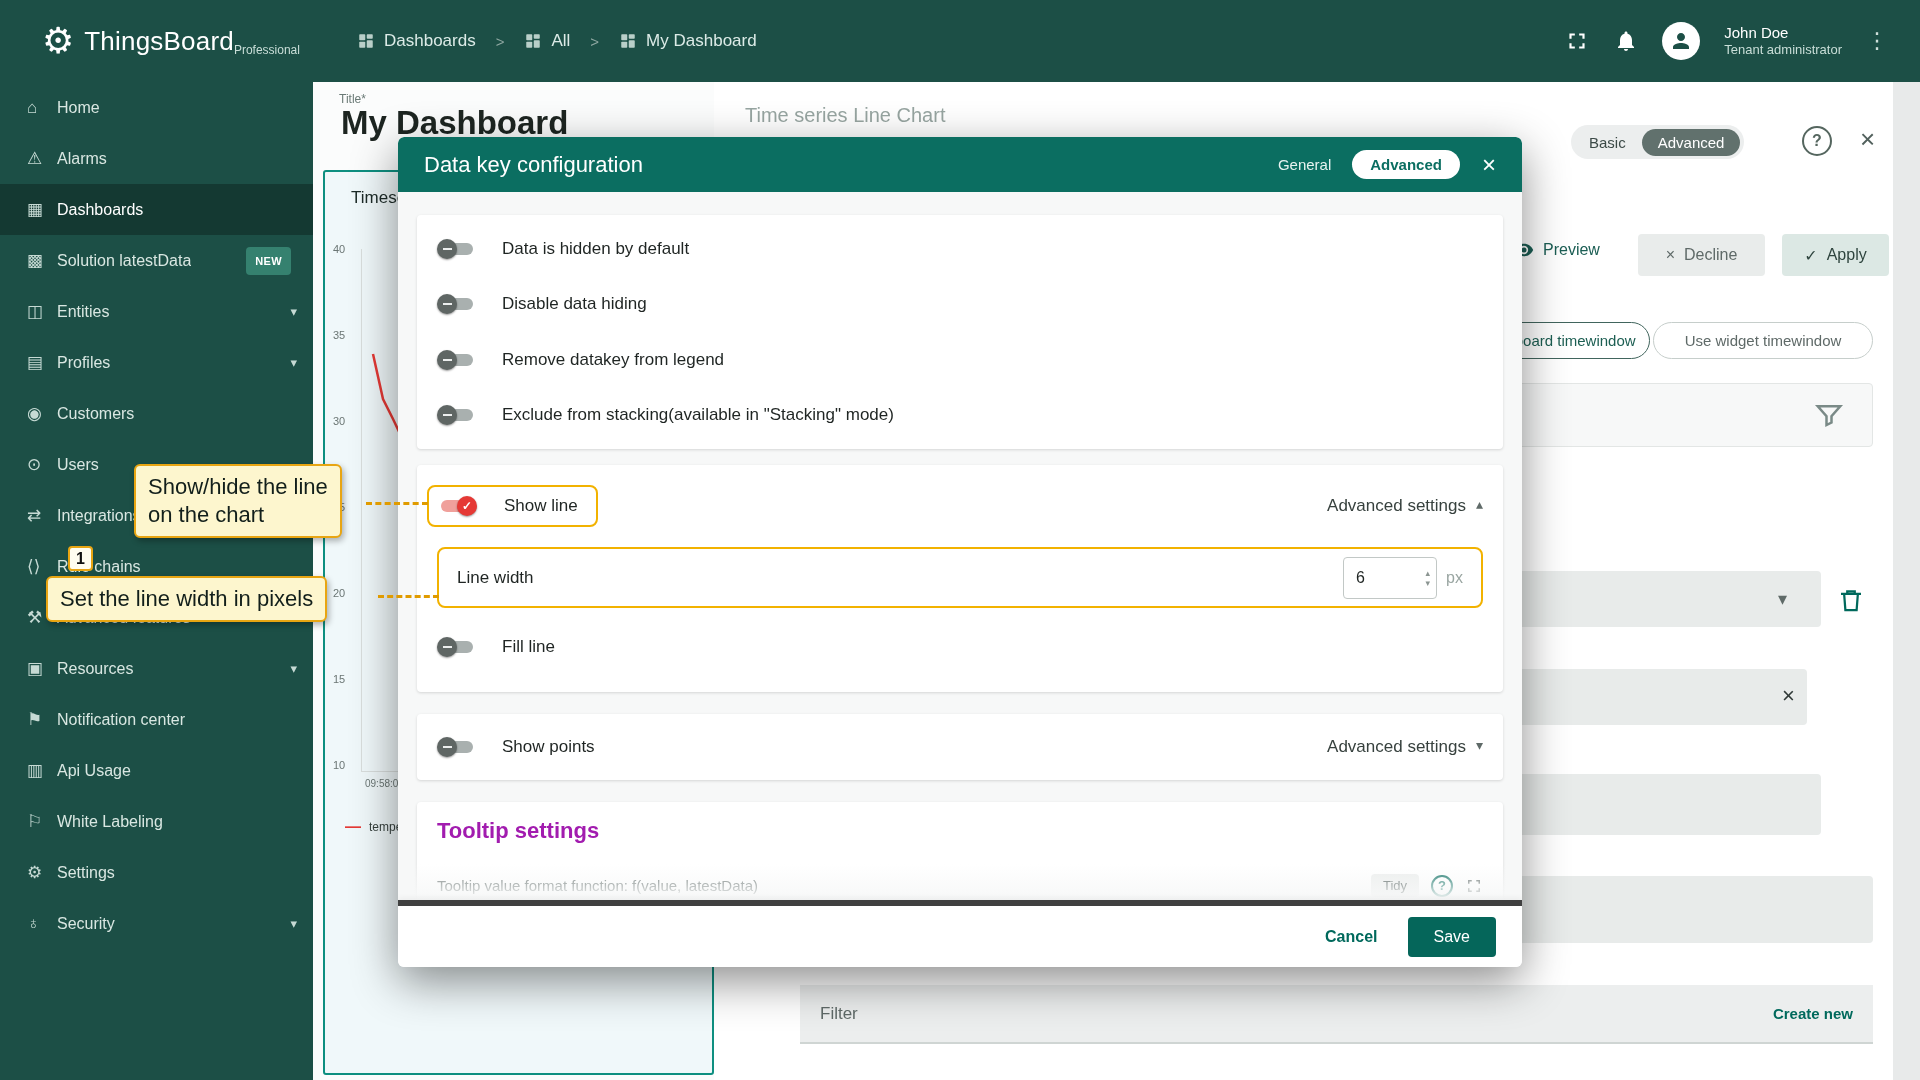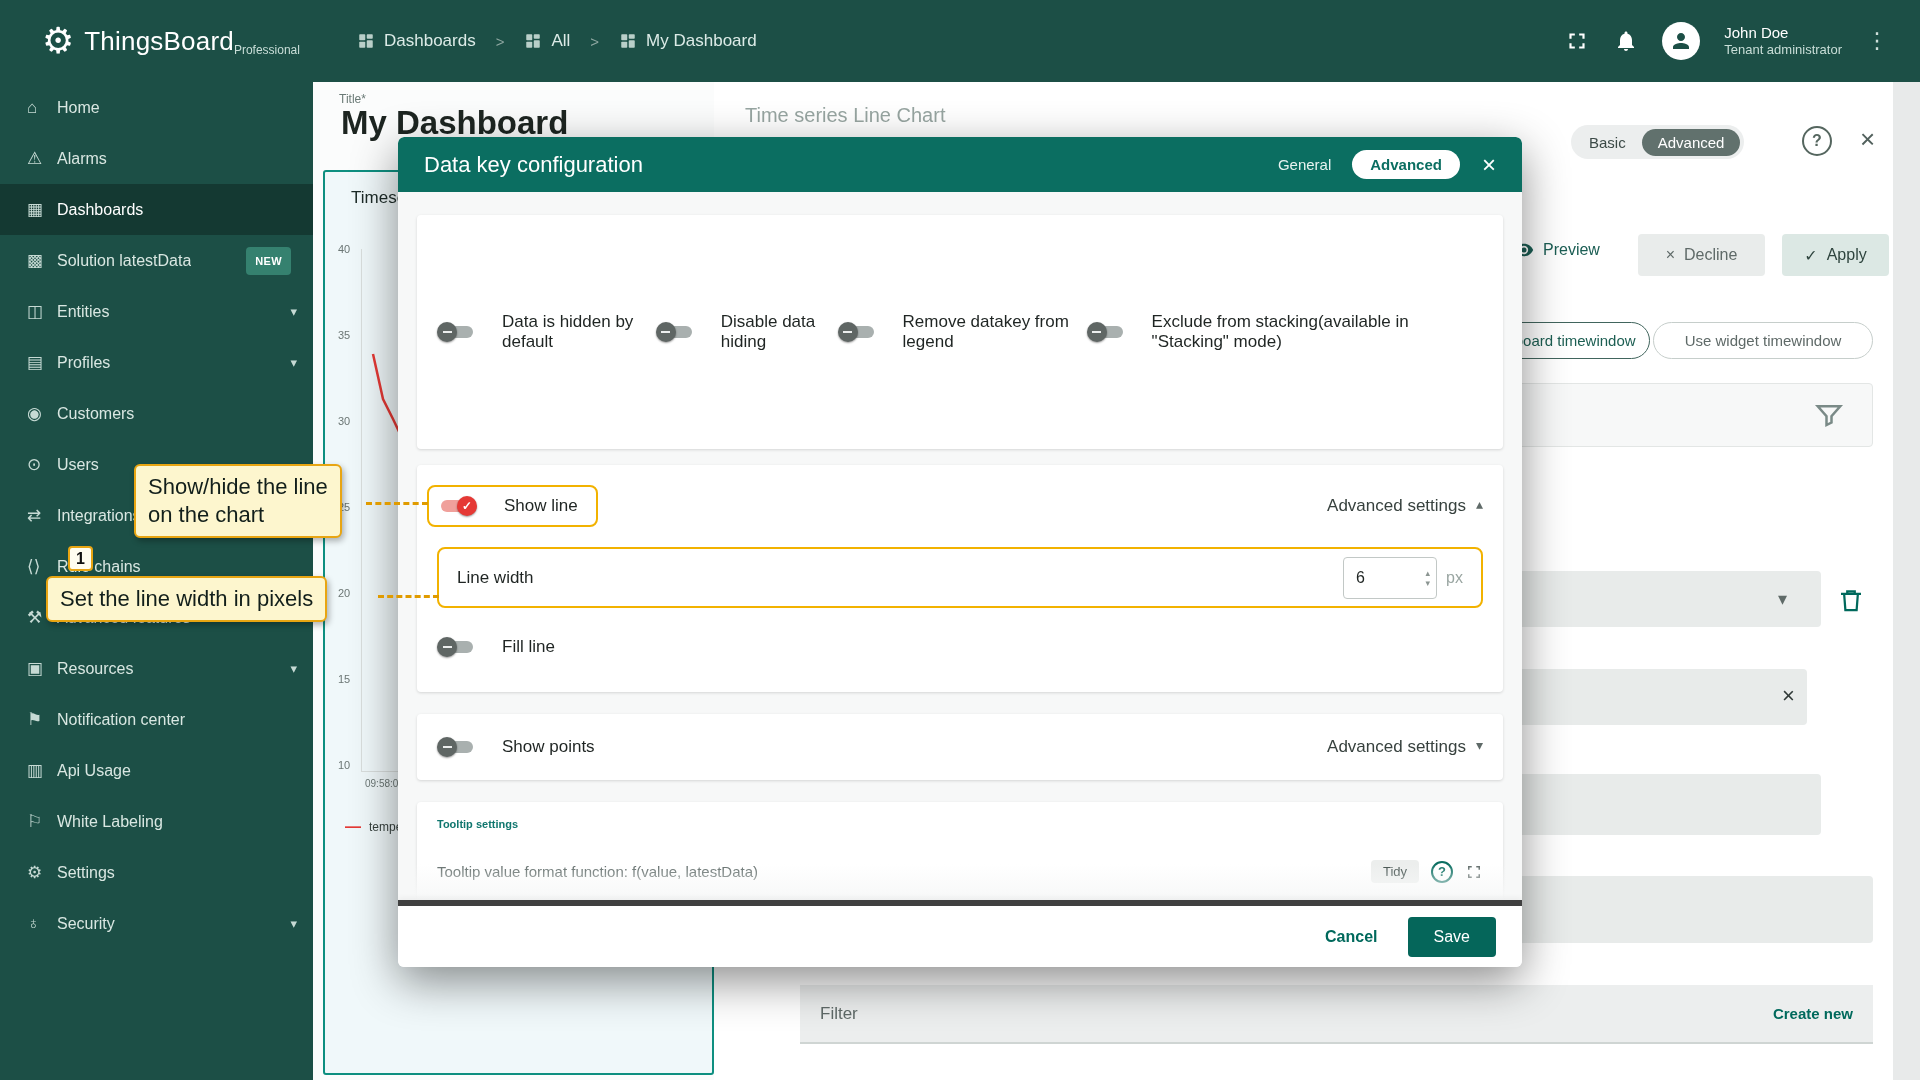--- a/index.html
+++ b/index.html
@@ -31,21 +31,21 @@
   .side-label{white-space:nowrap;overflow:hidden;text-overflow:ellipsis}
   .side-chevron{margin-left:auto;font-size:13px;color:#c6dad4}
   .new-badge{margin-left:auto;margin-right:6px;background:#35816f;color:#fff;font-size:11px;font-weight:700;padding:8px 9px;border-radius:4px;letter-spacing:.4px}
 
   
   .left-panel{position:absolute;left:313px;top:82px;width:401px;bottom:0;background:#fbfcfc;z-index:1}
   .field-label{position:absolute;left:26px;top:10px;font-size:12px;color:#6a7a76}
   .big-title{position:absolute;left:28px;top:22px;font-size:33px;font-weight:700;color:#1d2521;white-space:nowrap}
   .widget-card{position:absolute;left:10px;top:88px;width:391px;height:905px;background:#f0f8fa;border:2px solid #0e8f80;border-radius:3px}
   .widget-title{position:absolute;left:26px;top:16px;font-size:17px;color:#1d2b28;white-space:nowrap}
-  .ytick{position:absolute;width:22px;text-align:center;font-size:11px;color:#6b7674}
+  .ytick{position:absolute;width:22px;text-align:left;font-size:11px;color:#6b7674}
   .axis-v{position:absolute;left:36px;top:77px;width:1px;height:522px;background:#d9dedd}
   .axis-h{position:absolute;left:36px;top:599px;width:340px;height:1px;background:#d9dedd}
   .xtick{position:absolute;left:40px;top:606px;font-size:10px;color:#6b7674;white-space:nowrap}
   .legend{position:absolute;left:20px;top:646px;display:flex;align-items:center;gap:8px}
   .legend-dash{color:#e53935;font-size:16px;font-weight:700}
   .legend-label{font-size:12px;color:#37413e;white-space:nowrap}
 
   
   .right-panel{position:absolute;left:714px;top:82px;right:27px;bottom:0;background:#fff;z-index:1}
   .rp-title{position:absolute;left:31px;top:22px;font-size:20px;color:#97a5a1;white-space:nowrap}
@@ -73,39 +73,39 @@
   
   .modal{position:absolute;left:398px;top:137px;width:1124px;height:830px;background:#f7f8f8;border-radius:6px;box-shadow:0 14px 46px rgba(0,0,0,.45);z-index:20;overflow:hidden}
   .modal-header{height:55px;background:#0b6e61;display:flex;align-items:center;padding:0 26px;border-radius:6px 6px 0 0}
   .modal-title{color:#fff;font-size:22px;font-weight:500}
   .modal-tabs{margin-left:auto;display:flex;align-items:center;gap:13px}
   .tab-general{color:#e8f3f0;font-size:15px;padding:6px 8px}
   .tab-advanced{background:#fff;color:#0b6e61;font-size:15px;font-weight:600;border-radius:16px;padding:6px 18px}
   .modal-close{margin-left:22px;color:#fff;font-size:24px;line-height:1}
   .modal-body{position:absolute;top:55px;bottom:67px;left:0;right:0;padding:0 19px;overflow:hidden}
   .card{background:#fff;border-radius:4px;box-shadow:0 1px 3px rgba(0,0,0,.14)}
-  .card1{margin-top:23px;padding:6px 20px;height:234px;display:flex;flex-direction:row;justify-content:space-around}
+  .card1{margin-top:23px;padding:6px 20px;height:234px;display:flex;flex-direction:column;justify-content:space-around}
   .trow{display:flex;align-items:center;gap:27px}
   .trow-label{font-size:17px;color:#1f2523}
   .card2{margin-top:16px;height:227px;padding:0 20px}
   .showline-row{height:82px;display:flex;align-items:center}
   .hl{display:inline-flex;align-items:center;gap:27px;border:2px solid #f2b200;border-radius:8px;padding:8px 18px 8px 10px;margin-left:-10px}
   .adv-settings{margin-left:auto;display:flex;align-items:flex-start;gap:10px;font-size:17px;color:#37413e}
   .adv-chevron{color:#5f6a68;font-size:14px}
   .line-width-row{border:2px solid #f2b200;border-radius:8px;height:61px;display:flex;align-items:center;padding:0 18px}
   .lw-label{font-size:17px;color:#1f2523}
   .lw-right{margin-left:auto;display:flex;align-items:center}
   .num-box{width:94px;height:42px;border:1px solid #c2c8c6;border-radius:4px;display:flex;align-items:center}
   .num-box input{border:none;outline:none;width:48px;font-size:16px;color:#1f2523;padding-left:12px;background:transparent;font-family:"Liberation Sans",sans-serif}
   .stepper{margin-left:auto;margin-right:6px;display:flex;flex-direction:column;color:#8b9592;font-size:9px;line-height:10px;text-align:center}
   .unit{margin-left:9px;font-size:16px;color:#9aa6a2}
   .fillline-row{height:78px;display:flex;align-items:center;gap:27px}
   .card3{margin-top:22px;height:66px;padding:0 20px;display:flex;align-items:center;gap:27px}
   .card4{margin-top:22px;height:120px;padding:16px 20px 8px}
-  .tooltip-heading{font-size:11px;font-weight:600;color:#0f766e}
+  .tooltip-heading{font-size:22px;font-weight:600;color:#a21caf}
   .func-row{margin-top:30px;display:flex;align-items:center}
   .func-label{font-size:15px;color:#5f6a68}
   .func-right{margin-left:auto;display:flex;align-items:center;gap:12px}
   .tidy-chip{background:#eceeed;border-radius:4px;padding:4px 12px;font-size:13px;color:#3c4a47}
   .q-circle{width:22px;height:22px;border:2px solid #0b6e61;border-radius:50%;color:#0b6e61;font-size:13px;font-weight:700;display:flex;align-items:center;justify-content:center}
   .fade{position:absolute;left:0;right:0;bottom:67px;height:36px;background:linear-gradient(rgba(247,248,248,0),#f7f8f8);z-index:2;pointer-events:none}
   .modal-footer{position:absolute;left:0;right:0;bottom:0;height:67px;background:#fff;border-top:6px solid #404040;box-shadow:0 -2px 6px rgba(0,0,0,.05);display:flex;align-items:center;justify-content:flex-end;gap:30px;padding-right:26px;z-index:3}
   .btn-cancel{font-size:16px;font-weight:600;color:#00695c;background:none;border:none;font-family:"Liberation Sans",sans-serif;cursor:pointer}
   .btn-save{font-size:16px;font-weight:500;color:#fff;background:#05665a;border:none;border-radius:4px;padding:11px 26px;font-family:"Liberation Sans",sans-serif;cursor:pointer}
 

